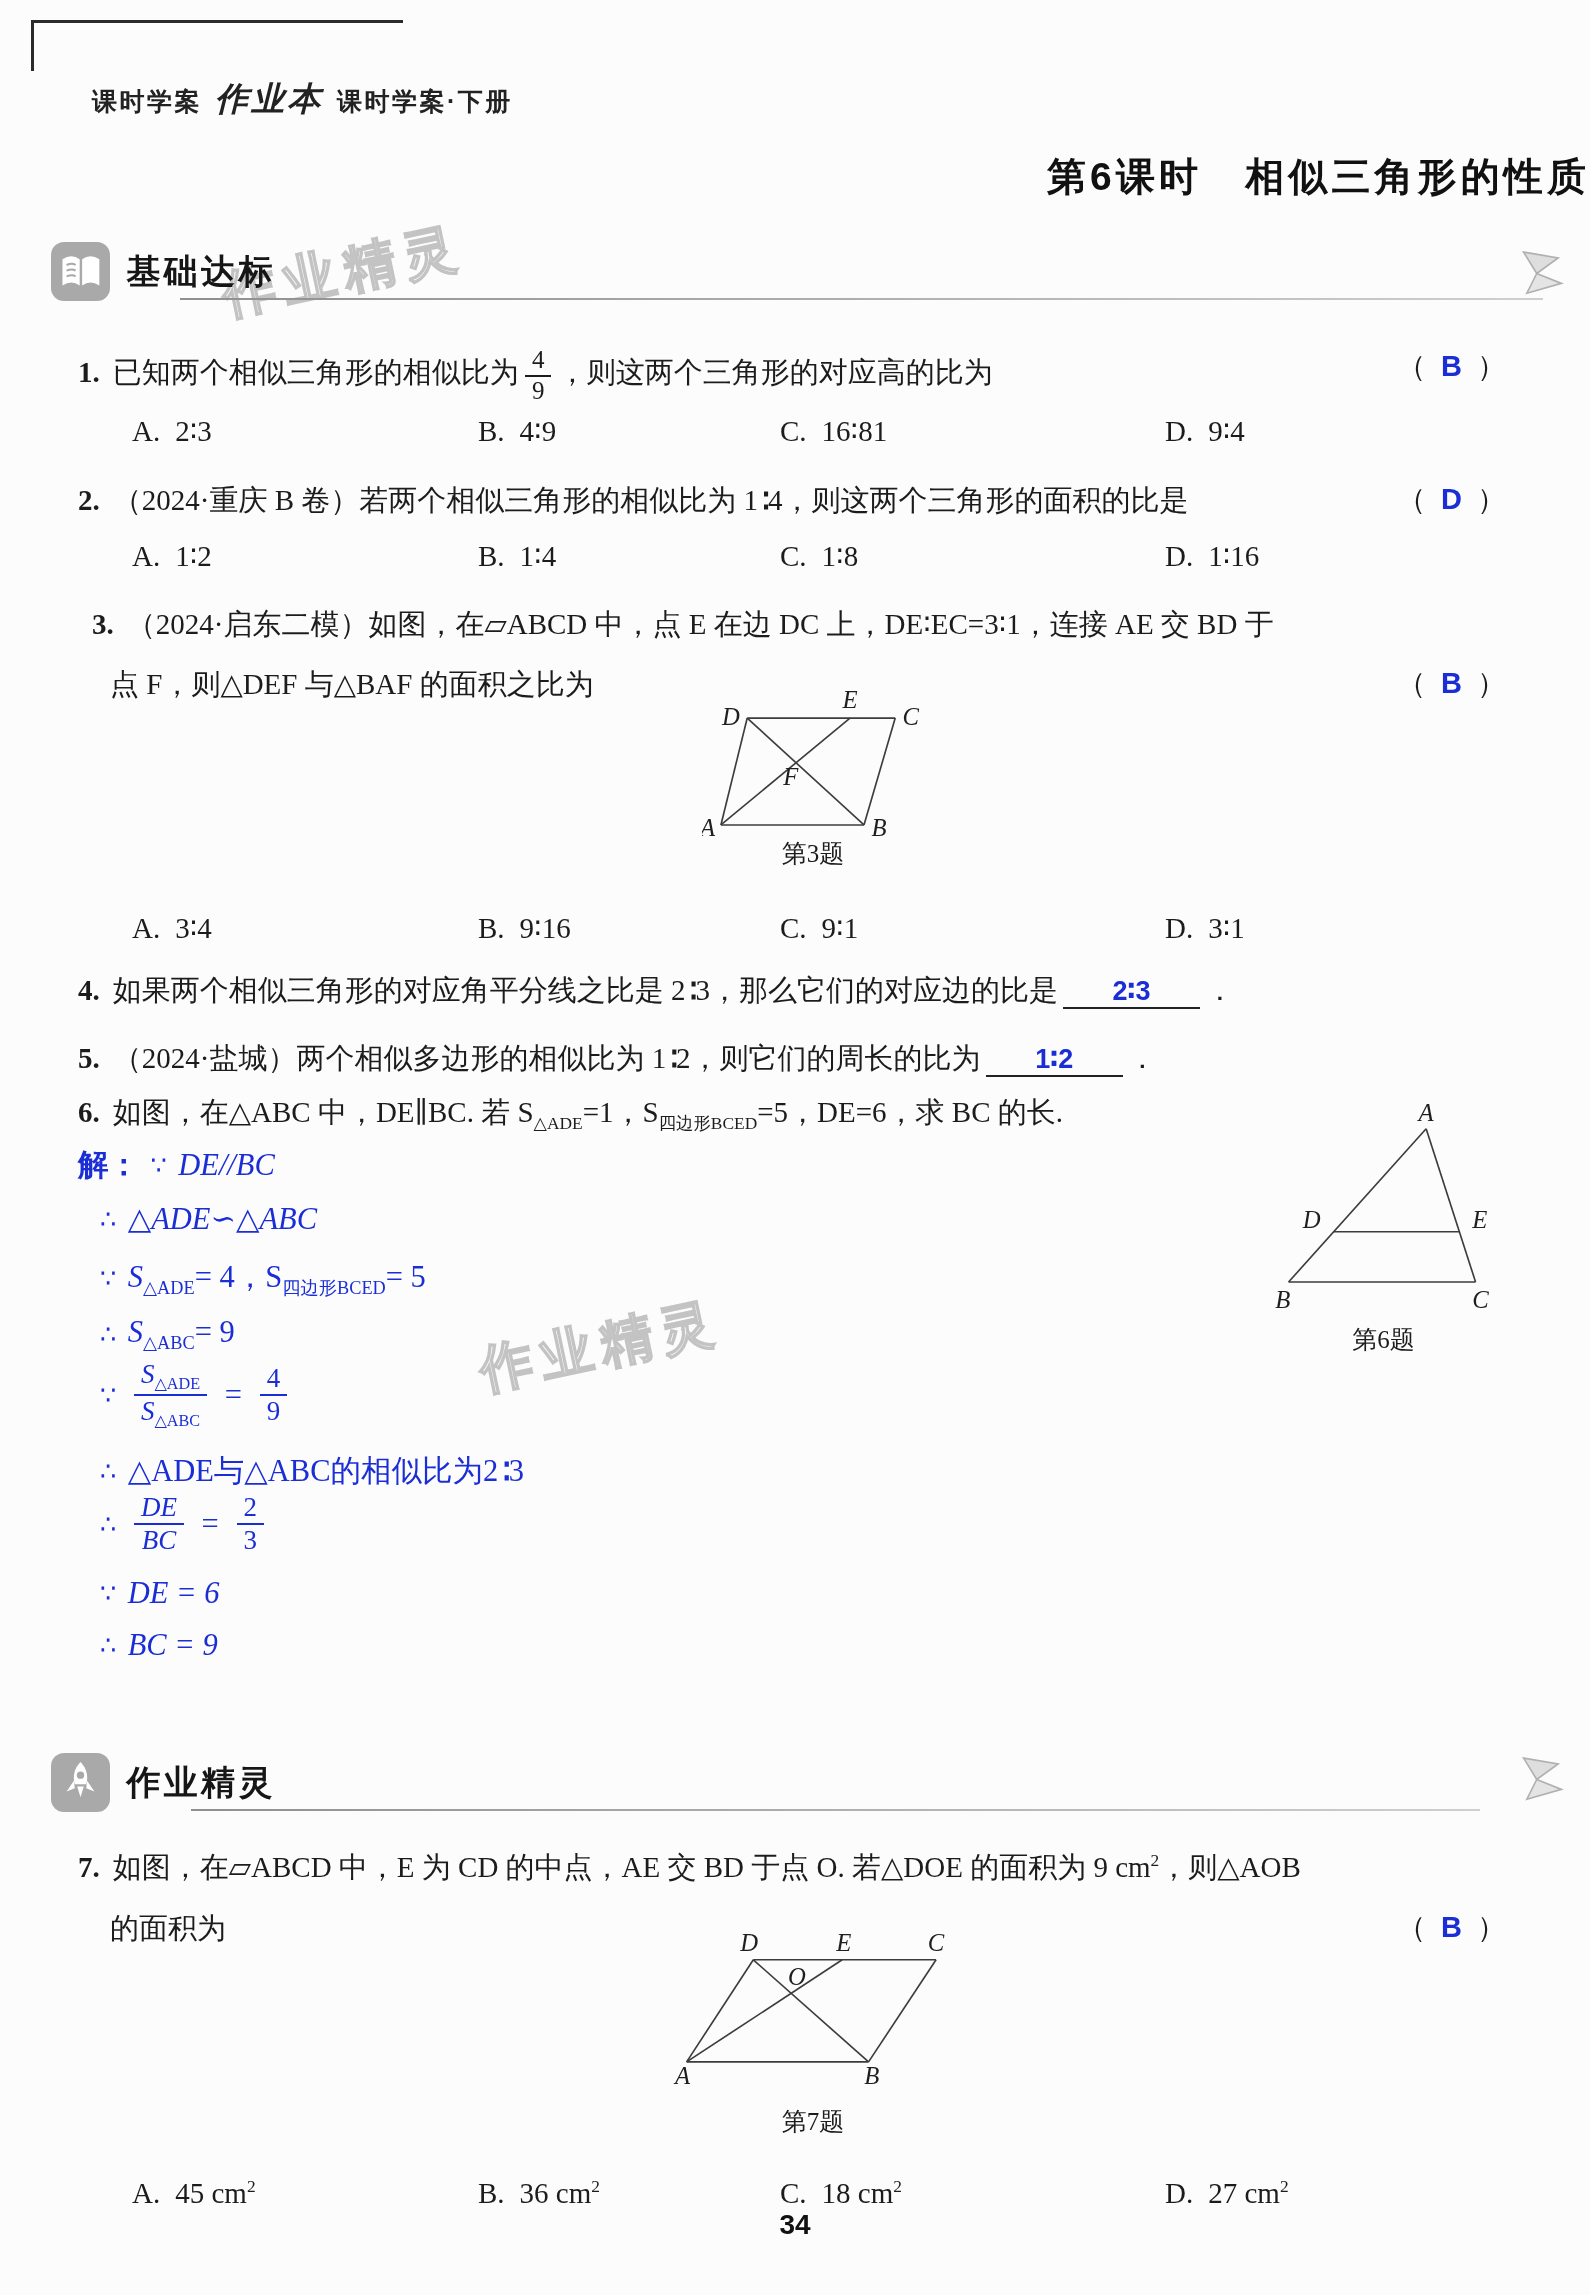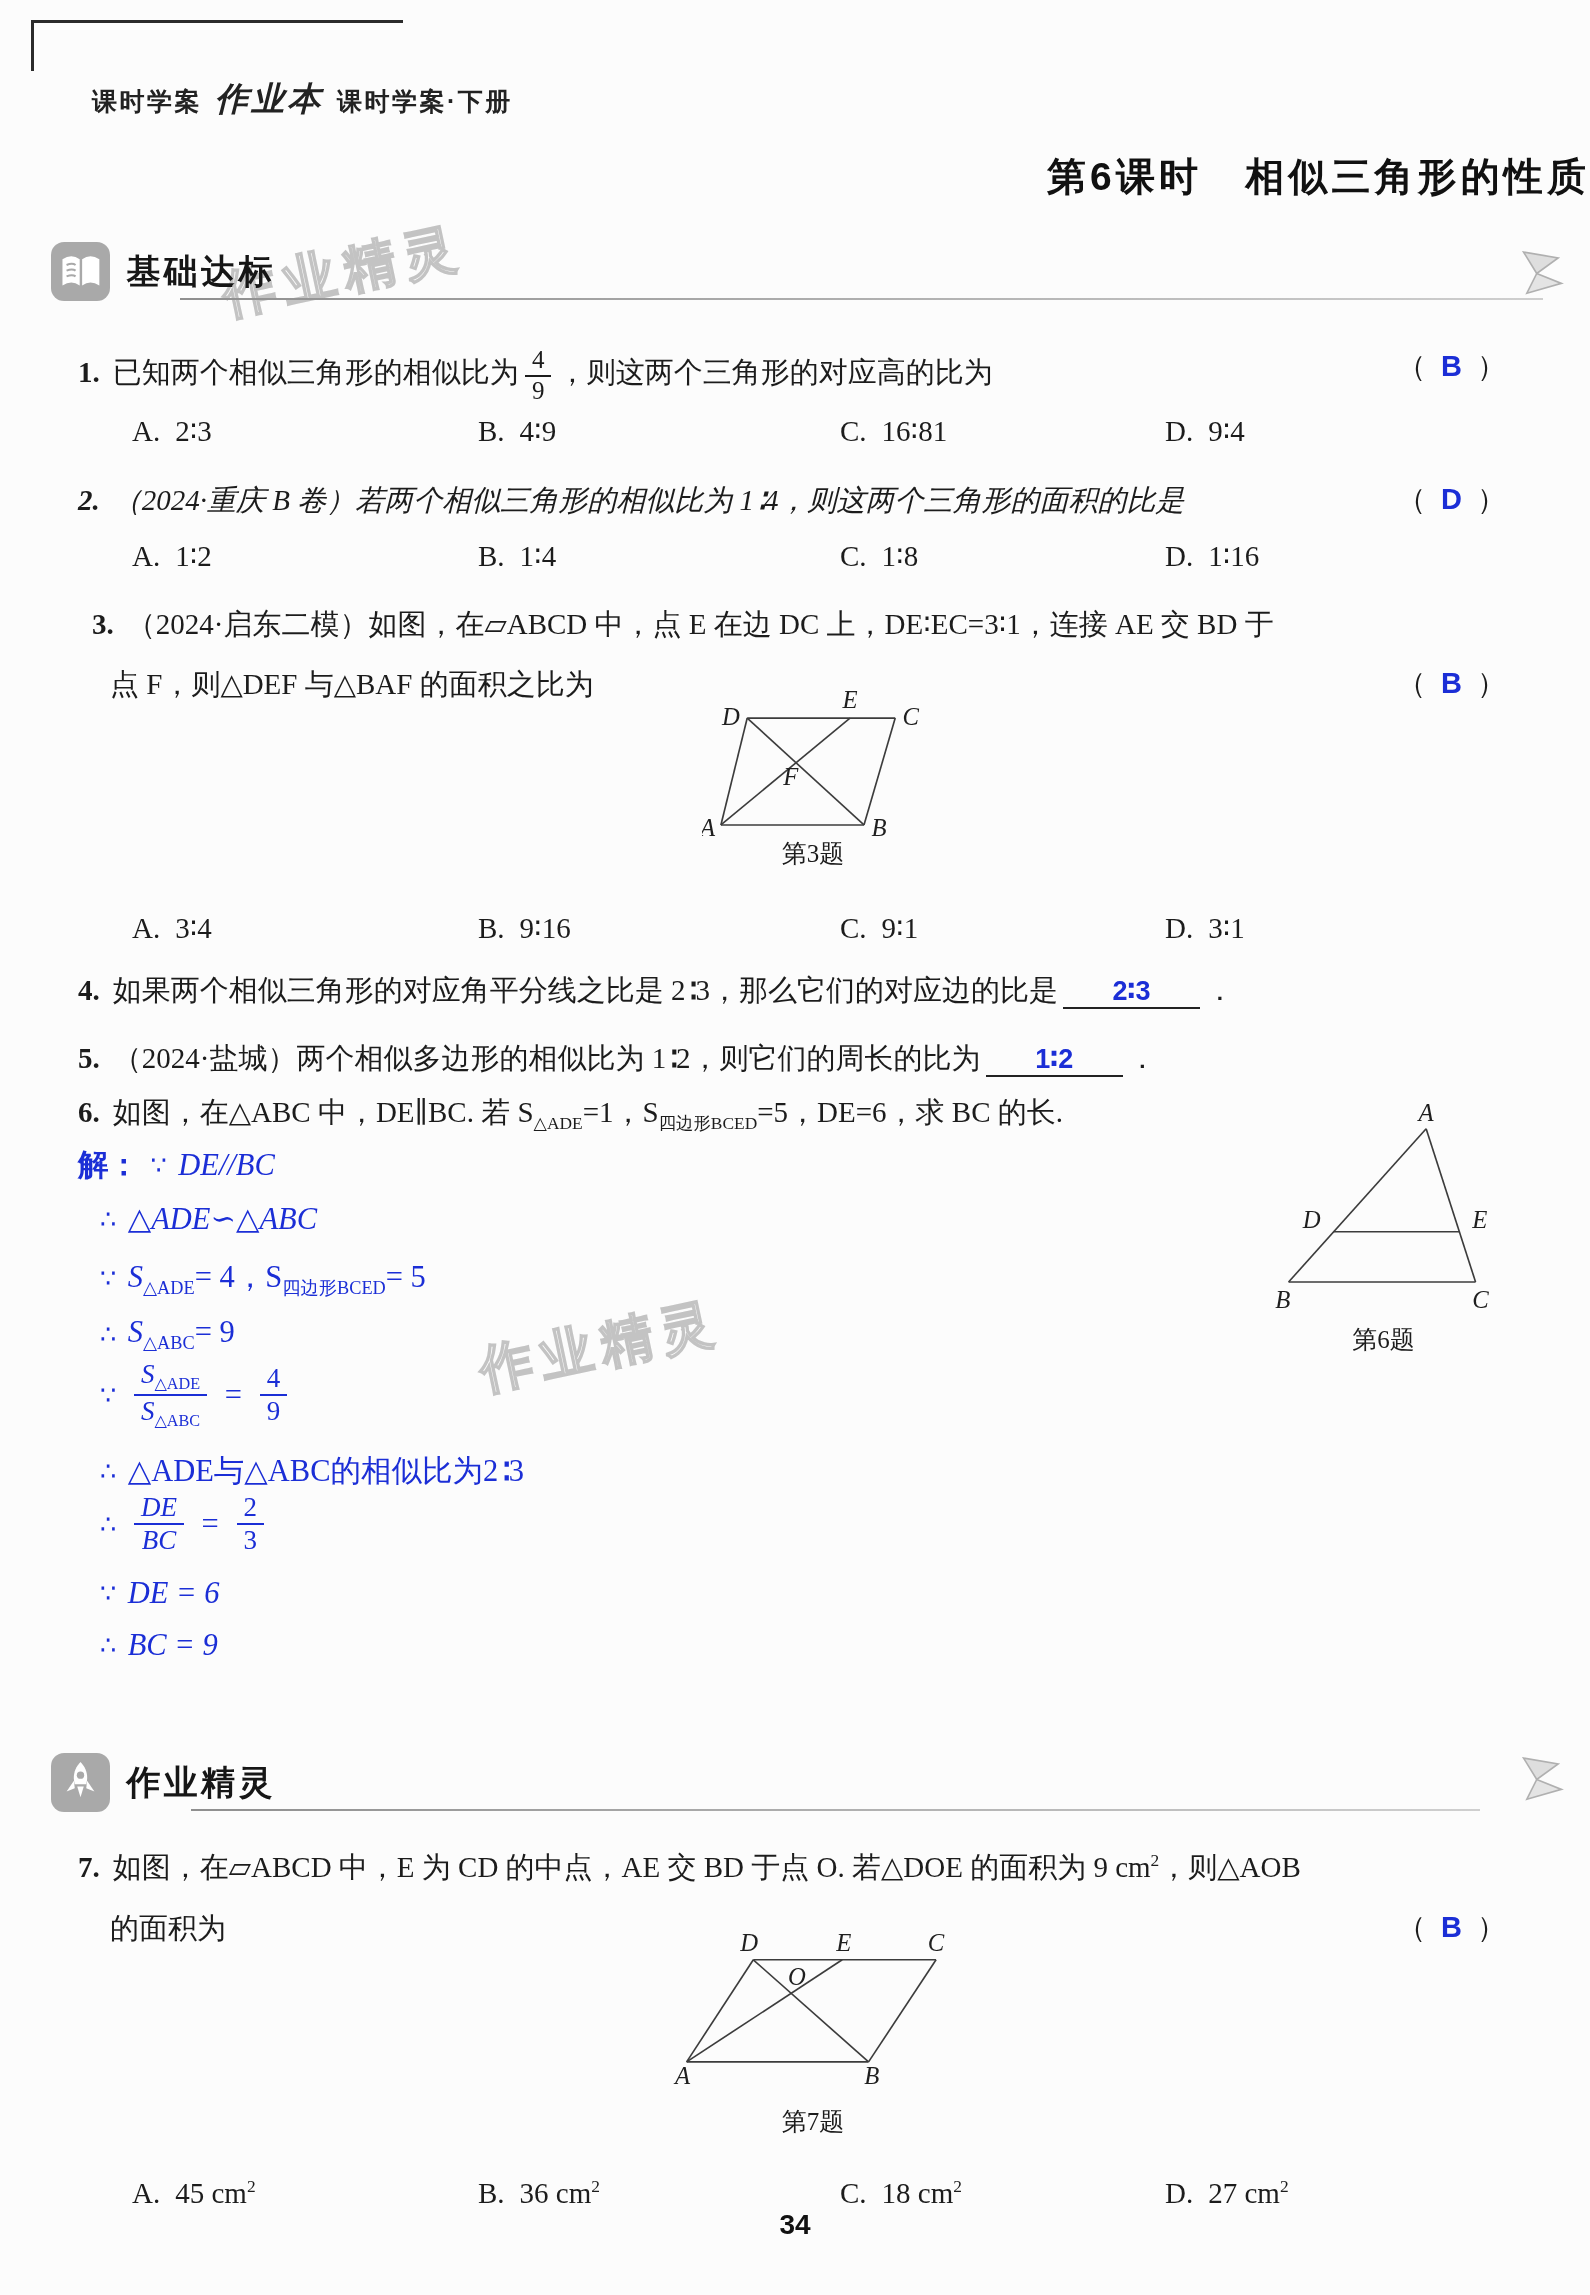--- a/index.html
+++ b/index.html
@@ -31,37 +31,37 @@
   .rule{position:absolute;height:1.6px;background:linear-gradient(to right,#8f8f8f,#cfcfcf);}
   .rule-basic{left:180px;top:298px;width:1363px;}
   .rule-adv{left:191px;top:1809px;width:1289px;}
   .doodle{position:absolute;width:51px;height:53px;}
   .doodle1{left:1517px;top:247px;}
   .doodle2{left:1517px;top:1753px;}
   
   .row{position:absolute;font-size:29px;line-height:1.4;white-space:nowrap;color:#1c1c1c;}
   .qnum{font-weight:700;margin-right:13px;}
   .q1l1{left:78px;top:346px;}
-  .q2l1{left:78px;top:480px;font-style:italic;}
+  .q2l1{left:78px;top:480px;}
   .q3l1{left:92px;top:604px;}
   .q3l2{left:110px;top:664px;}
   .q4l1{left:78px;top:970px;}
   .q5l1{left:78px;top:1038px;}
   .q6l1{left:78px;top:1092px;}
   .q7l1{left:78px;top:1847px;}
   .q7l2{left:110px;top:1908px;}
   
   .ans{position:absolute;left:1397px;width:109px;display:flex;justify-content:space-between;align-items:baseline;font-size:29px;}
   .ans .letter{color:#1b2ed6;font-weight:700;font-family:"Liberation Sans","DejaVu Sans",sans-serif;}
   .a1{top:347px;}.a2{top:480px;}.a3{top:664px;}.a7{top:1908px;}
   
   .optrow{position:absolute;left:0;width:100%;font-size:29px;}
   .o1{top:414px;}.o2{top:539px;}.o3{top:911px;}.o7{top:2176px;}
   .opt{position:absolute;white-space:nowrap;}
-  .op1{left:132px;}.op2{left:478px;}.op3{left:840px;}.op4{left:1165px;}
+  .op1{left:132px;}.op2{left:478px;}.op3{left:780px;}.op4{left:1165px;}
   .olab{margin-right:15px;}
   sup{font-size:0.6em;}
   sub.ssub{font-size:0.6em;}
   
   .blank{display:inline-block;min-width:124px;border-bottom:2.1px solid #222;text-align:center;
          color:#1b2ed6;font-weight:700;font-size:27px;font-family:"Liberation Sans","DejaVu Sans",sans-serif;
          padding:0 6.6px;margin:0 5px;line-height:1.15;}
   
   .frac{display:inline-flex;flex-direction:column;align-items:center;vertical-align:middle;
         line-height:1.15;margin:0 6.6px;}

